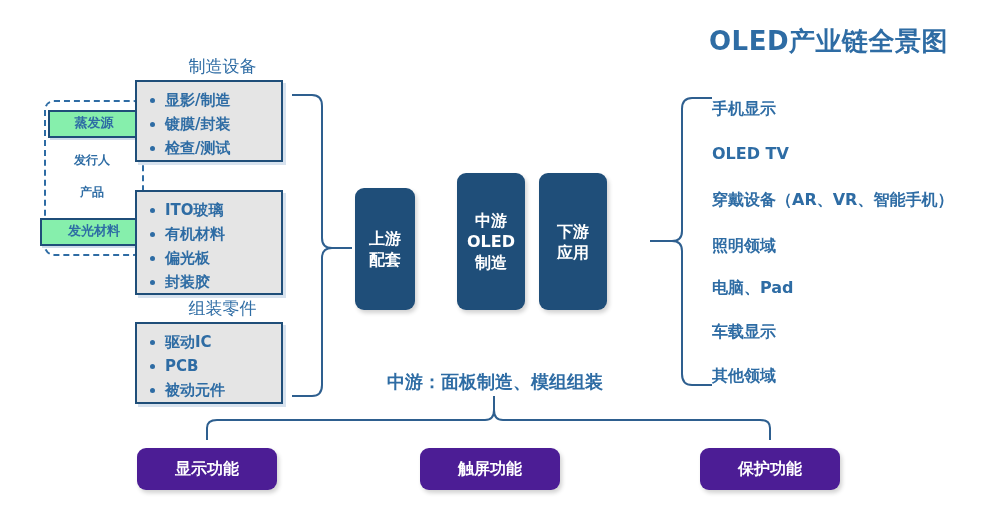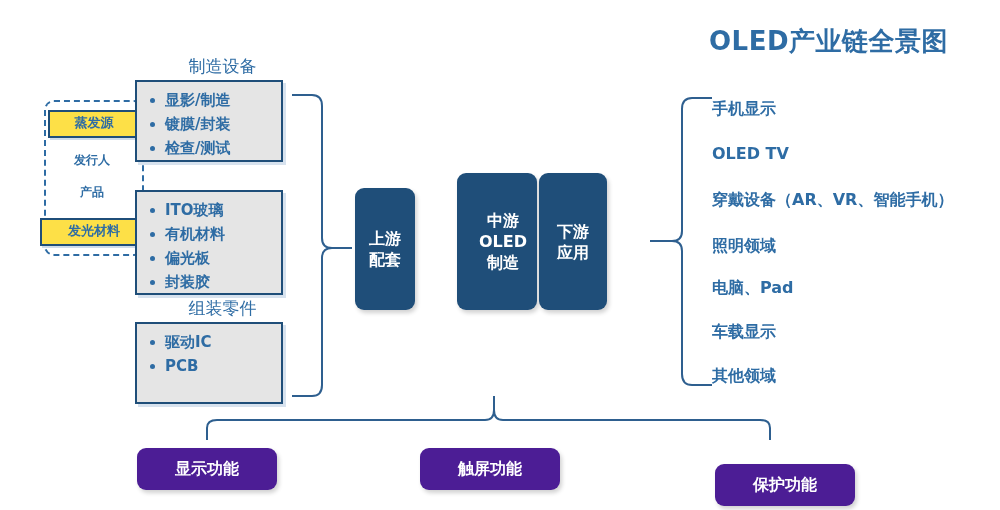--- a/index.html
+++ b/index.html
@@ -24,21 +24,21 @@
   }
 
   
   #dashed-box{
     left:44px;top:100px;width:96px;height:152px;
     border:2px dashed #2E6CA4;
     border-radius:10px;
   }
   .src-box{
     border:2px solid #1F4E79;
-    background:#fde047;
+    background:#86efac;
     box-shadow:2px 2px 0 #cfdcea;
     text-align:center;
     font-size:13px;
     font-weight:700;
     color:#2E6CA4;
     line-height:22px;
     height:24px;
   }
   #evaporation-source{left:48px;top:110px;width:88px;}
   #light-material{left:40px;top:218px;width:104px;}
@@ -83,21 +83,21 @@
     border-radius:9px;
     color:#ffffff;
     text-align:center;
     font-size:16px;
     font-weight:700;
     line-height:21px;
     display:flex;align-items:center;justify-content:center;
     box-shadow:2px 3px 4px rgba(0,0,0,.18);
   }
   #pillar-up{left:355px;top:188px;width:60px;height:122px;}
-  #pillar-mid{left:457px;top:173px;width:68px;height:137px;padding-left:12px;}
+  #pillar-mid{left:457px;top:173px;width:68px;height:137px;}
   #pillar-down{left:539px;top:173px;width:68px;height:137px;}
 
   
   .app-item{
     font-size:16px;color:#2E6CA4;font-weight:600;
     white-space:nowrap;left:712px;
   }
 
   
   #mid-caption{
@@ -108,21 +108,21 @@
   
   .fn-box{
     background:#4c1d95;border-radius:9px;color:#ffffff;
     text-align:center;font-size:16px;font-weight:700;
     display:flex;align-items:center;justify-content:center;
     box-shadow:2px 3px 4px rgba(0,0,0,.18);
     height:42px;width:140px;
   }
   #fn-display{left:137px;top:448px;}
   #fn-touch{left:420px;top:448px;}
-  #fn-protect{left:700px;top:464px;margin-left:15px;}
+  #fn-protect{left:700px;top:448px;}
 
   svg.overlay{position:absolute;left:0;top:0;width:1000px;height:510px;pointer-events:none;}
 </style>
 </head>
 <body>
 
 <div class="canvas">
 
   <div class="abs" id="title">OLED产业链全景图</div>
 
@@ -179,20 +179,21 @@
       <li>偏光板</li>
       <li>封装胶</li>
     </ul>
   </div>
 
   <div class="abs grp-title" id="assembly-title">组装零件</div>
   <div class="abs grp-box" id="assembly-box">
     <ul>
       <li>驱动IC</li>
       <li>PCB</li>
+      <li>被动元件</li>
     </ul>
   </div>
 
   <div class="abs pillar" id="pillar-up">
     <div>
       <div>上游</div>
       <div>配套</div>
     </div>
   </div>
   <div class="abs pillar" id="pillar-mid">
@@ -210,18 +211,19 @@
   </div>
 
   <div class="abs app-item" style="top:99px">手机显示</div>
   <div class="abs app-item" style="top:144px">OLED TV</div>
   <div class="abs app-item" style="top:190px">穿戴设备（AR、VR、智能手机）</div>
   <div class="abs app-item" style="top:236px">照明领域</div>
   <div class="abs app-item" style="top:278px">电脑、Pad</div>
   <div class="abs app-item" style="top:322px">车载显示</div>
   <div class="abs app-item" style="top:366px">其他领域</div>
 
+  <div class="abs" id="mid-caption">中游：面板制造、模组组装</div>
 
   <div class="abs fn-box" id="fn-display">显示功能</div>
   <div class="abs fn-box" id="fn-touch">触屏功能</div>
   <div class="abs fn-box" id="fn-protect">保护功能</div>
 
 </div>
 
 </body></html>

